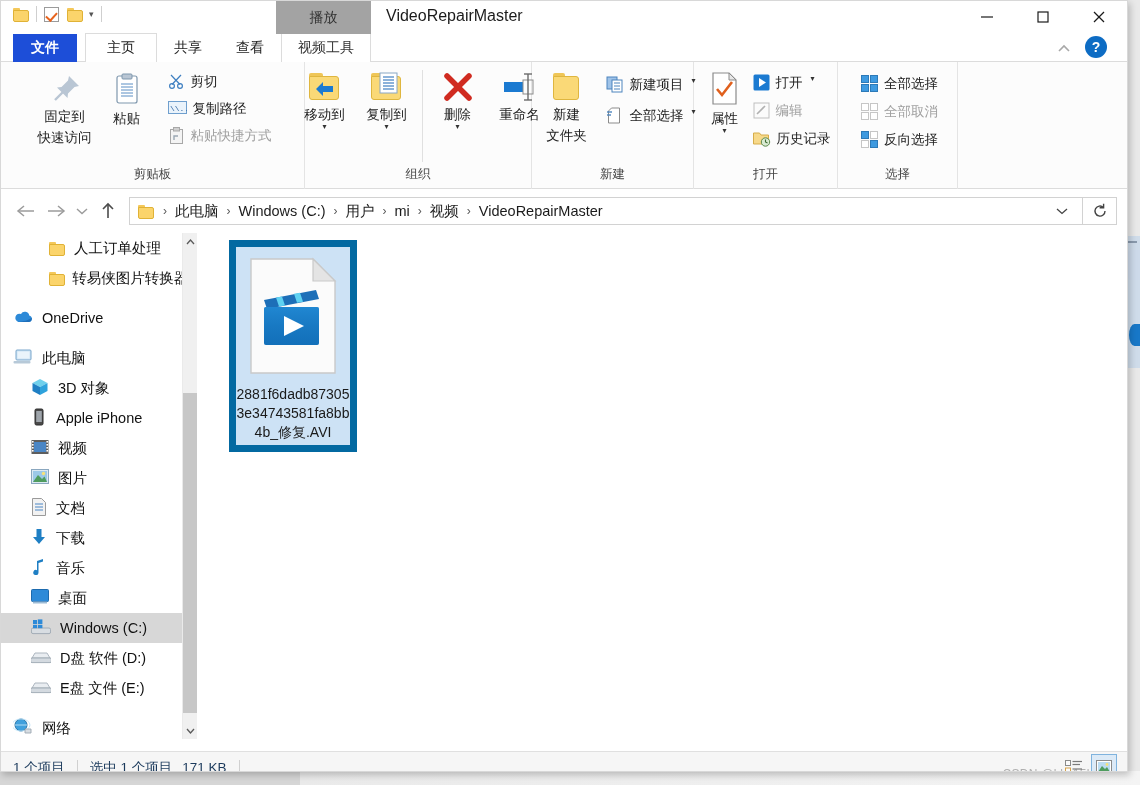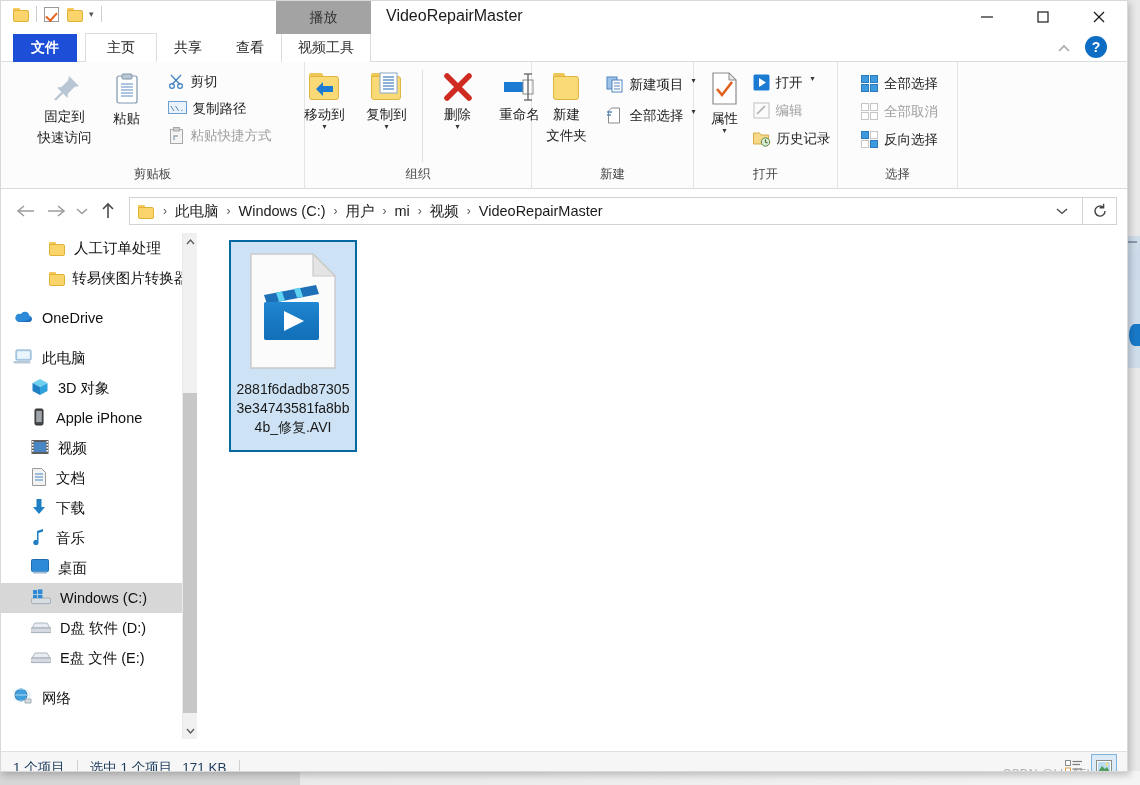--- a/index.html
+++ b/index.html
@@ -216,21 +216,21 @@
   }
   .vscroll .arw.up { top: 0; }
   .vscroll .arw.dn { bottom: 0; }
   .vscroll .thumb {
     position: absolute; left: 0; width: 15px; background: #c7c7c7;
   }
 
   .content { position: relative; flex: 1; background: #fff; }
   .fileitem {
     position: absolute; left: 32px; top: 7px; width: 128px; height: 212px;
-    background: #cde2f5; border: 2px solid #0369a1;
+    background: #cde2f5; border: 7px solid #0369a1;
     display: flex; flex-direction: column; align-items: center; padding-top: 10px;
   }
   .filename {
     margin-top: 6px; width: 118px; text-align: center;
     font-size: 14px; color: #1a1a1a; line-height: 19px; word-break: break-all;
   }
 
   
   .statusbar {
     position: relative; height: 32px; background: #f6f6f6;
@@ -722,20 +722,31 @@
                 <rect x="15.4" y="2" width="1.6" height="1.6"></rect>
                     <rect x="15.4" y="5" width="1.6" height="1.6"></rect>
                     <rect x="15.4" y="8" width="1.6" height="1.6"></rect>
                     <rect x="15.4" y="11" width="1.6" height="1.6"></rect>
                   </g>
               </svg>
             </span>
             <span class="txt">视频</span>
           </div>
 
+          <div class="navitem ind1">
+            <span>
+              <svg width="18" height="15" viewBox="0 0 18 15">
+                <rect x="0.5" y="0.5" width="17" height="14" fill="#dce9f3" stroke="#8aa7bf" stroke-width="1"></rect>
+                <rect x="2" y="2" width="14" height="11" fill="#9cc9e8"></rect>
+                <polygon points="2,13 7,6 11,10 13.5,7.5 16,13" fill="#4f9c5e"></polygon>
+                <circle cx="12.5" cy="4.5" r="1.7" fill="#f6e27a"></circle>
+              </svg>
+            </span>
+            <span class="txt">图片</span>
+          </div>
 
           <div class="navitem ind1">
             <span>
               <svg width="16" height="18" viewBox="0 0 16 18">
                 <path d="M1.5 0.5 h9 l4 4 v13 h-13 z" fill="#f2f2f2" stroke="#9a9a9a" stroke-width="1"></path>
                 <g stroke="#4a86c5" stroke-width="1">
                     <line x1="4" y1="6" x2="12" y2="6"></line>
                     <line x1="4" y1="9" x2="12" y2="9"></line>
                     <line x1="4" y1="12" x2="12" y2="12"></line>
                   </g>

